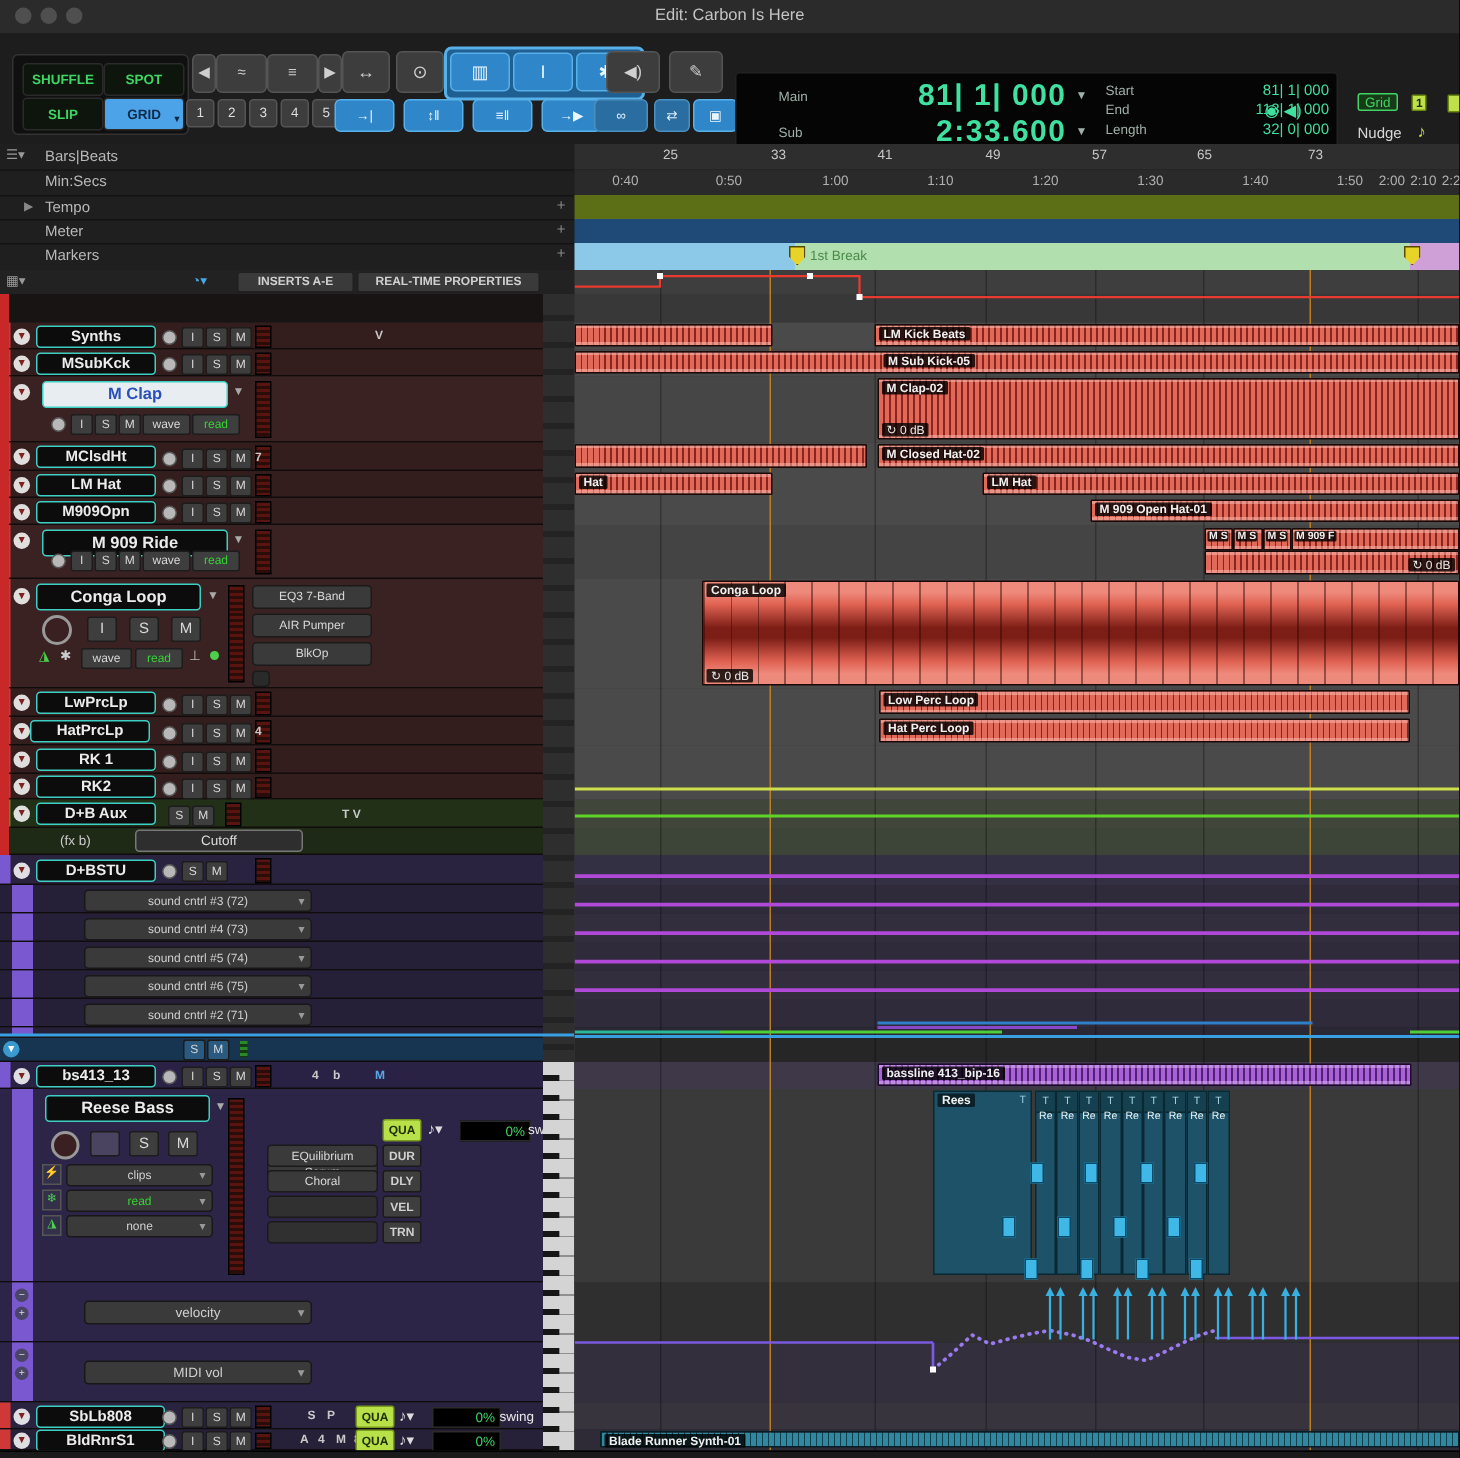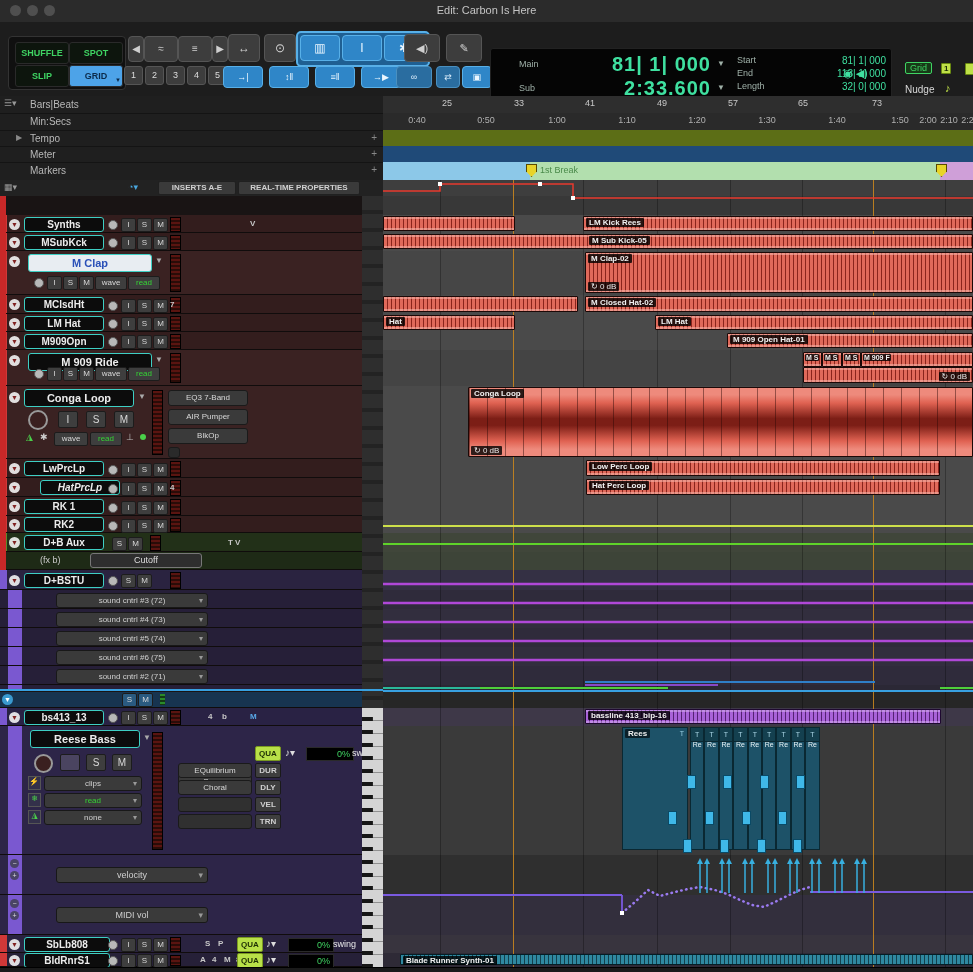--- a/index.html
+++ b/index.html
@@ -367,21 +367,21 @@
         <div class="namechip" style="left: 24px; top: 2px; width: 78px; height: 13px; line-height: 13px;">LwPrcLp</div>
         <div style="position: absolute; left: 108px; top: 5.5px; width: 8px; height: 8px; border-radius: 50%; background: rgb(184, 184, 184); border: 1px solid rgb(85, 85, 85);"></div>
         <div class="mini" style="left: 121px; top: 3.5px; width: 13px; height: 12px; line-height: 12px;">I</div>
         <div class="mini" style="left: 137px; top: 3.5px; width: 13px; height: 12px; line-height: 12px;">S</div>
         <div class="mini" style="left: 153px; top: 3.5px; width: 13px; height: 12px; line-height: 12px;">M</div>
         <div class="meterv" style="left: 170px; top: 2px; height: 14px;"></div>
       </div>
       <div class="trow" style="top: 282px; height: 19px; background: rgb(51, 29, 29);">
         <div class="cstrip" style="background: rgb(208, 56, 56); left: 0px; width: 7px;"></div>
         <div class="arrowcirc" style="left: 9px; top: 4px;">▼</div>
-        <div class="namechip" style="left: 40px; top: 2px; width: 78px; height: 13px; line-height: 13px; font-style: italic;">HatPrcLp</div>
+        <div class="namechip" style="left: 20px; top: 2px; width: 78px; height: 13px; line-height: 13px;">HatPrcLp</div>
         <div style="position: absolute; left: 108px; top: 5.5px; width: 8px; height: 8px; border-radius: 50%; background: rgb(184, 184, 184); border: 1px solid rgb(85, 85, 85);"></div>
         <div class="mini" style="left: 121px; top: 3.5px; width: 13px; height: 12px; line-height: 12px;">I</div>
         <div class="mini" style="left: 137px; top: 3.5px; width: 13px; height: 12px; line-height: 12px;">S</div>
         <div class="mini" style="left: 153px; top: 3.5px; width: 13px; height: 12px; line-height: 12px;">M</div>
         <div class="meterv" style="left: 170px; top: 2px; height: 14px;"></div>
         <div class="badge" style="left: 170px; top: 4.5px;">4</div>
       </div>
       <div class="trow" style="top: 301px; height: 19px; background: rgb(51, 29, 29);">
         <div class="cstrip" style="background: rgb(208, 56, 56); left: 0px; width: 7px;"></div>
         <div class="arrowcirc" style="left: 9px; top: 4px;">▼</div>
@@ -581,21 +581,21 @@
       <div class="grid" style="left: 57px;"></div>
       <div class="grid" style="left: 200px;"></div>
       <div class="grid" style="left: 274px;"></div>
       <div class="grid" style="left: 347px;"></div>
       <div class="grid" style="left: 419px;"></div>
       <div class="grid" style="left: 562px;"></div>
       <div class="grid orange" style="left: 130px;"></div>
       <div class="grid orange" style="left: 490px;"></div>
       <div class="clip red" style="left: 0px; top: 36px; width: 132px; height: 15px;"></div>
       <div class="clip red" style="left: 200px; top: 36px; width: 390px; height: 15px;">
-        <div class="cliplabel">LM Kick Rees</div>
+        <div class="cliplabel">LM Kick Beats</div>
       </div>
       <div class="clip red" style="left: 0px; top: 54px; width: 590px; height: 15px;">
         <div class="cliplabel" style="left: 205px;">M Sub Kick-05</div>
       </div>
       <div class="clip red" style="left: 202px; top: 72px; width: 388px; height: 41px;">
         <div class="cliplabel">M Clap-02</div>
         <div class="dbchip">↻ 0 dB</div>
       </div>
       <div class="clip red" style="left: 0px; top: 116px; width: 195px; height: 16px;"></div>
       <div class="clip red" style="left: 202px; top: 116px; width: 388px; height: 16px;">

